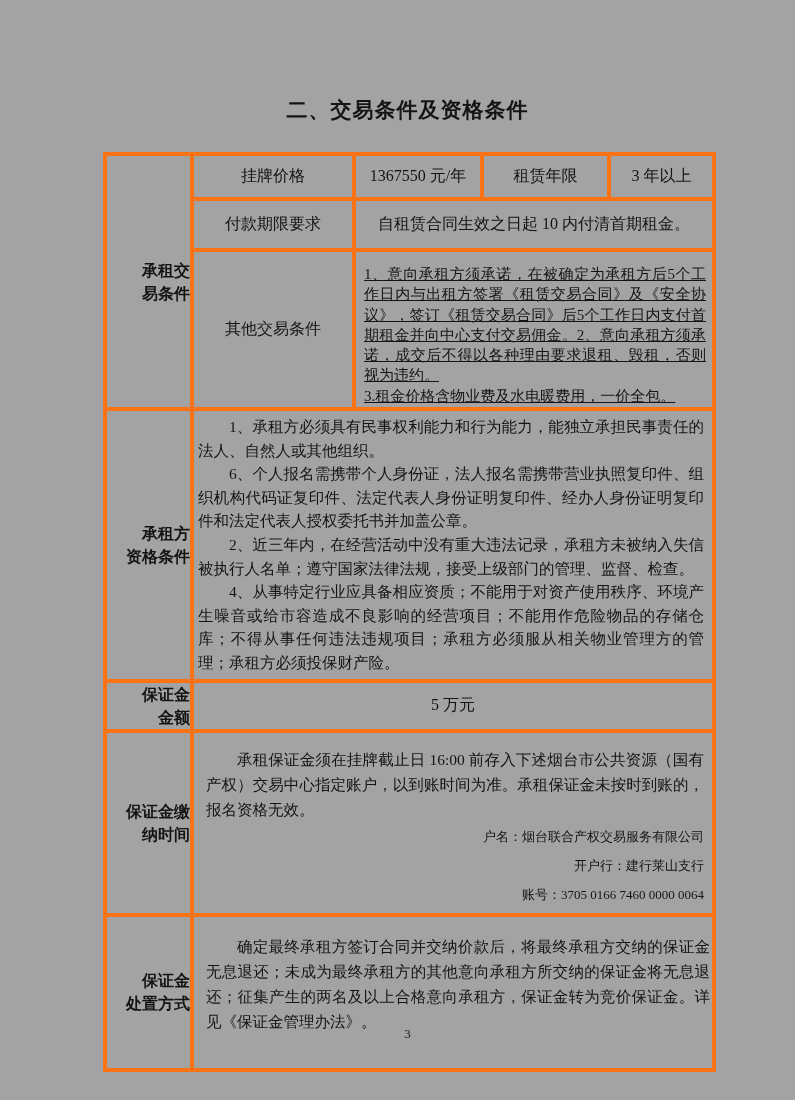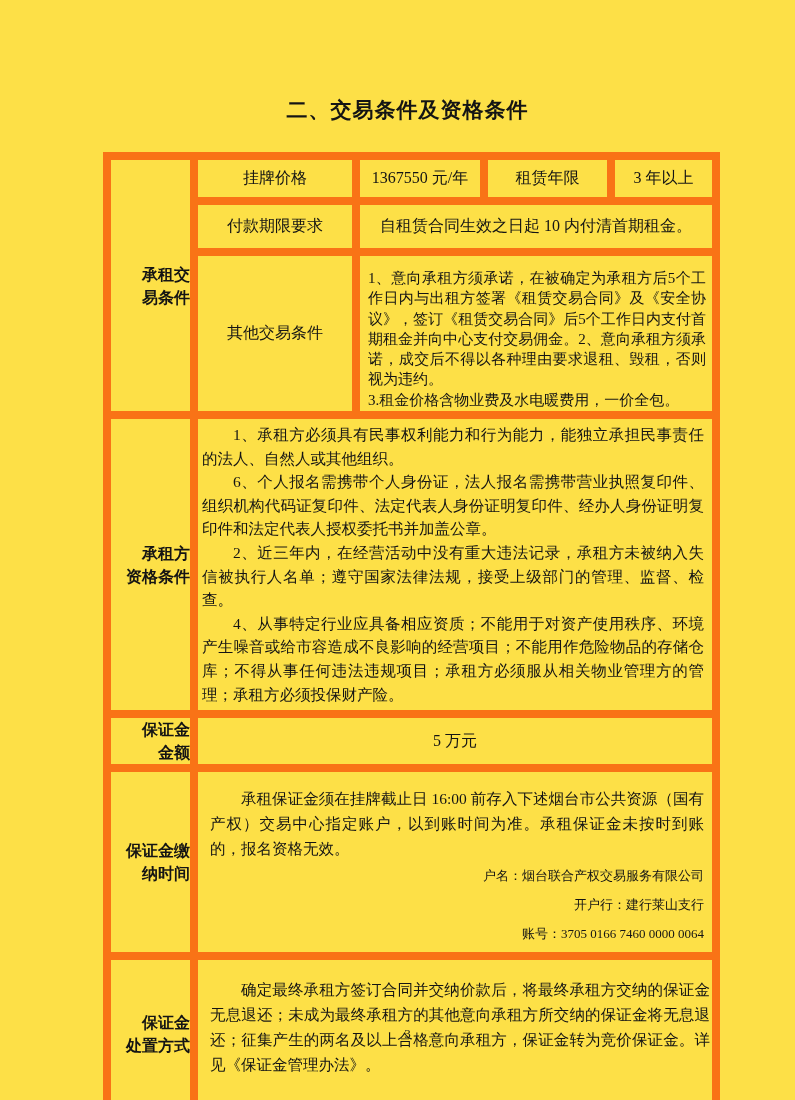--- a/index.html
+++ b/index.html
@@ -5,40 +5,40 @@
   * { box-sizing: border-box; margin: 0; padding: 0; }
   html, body { background: #ffffff; }
   body {
     width: 795px; height: 1100px;
     font-family: "Liberation Serif", "DejaVu Serif", serif;
     color: #141414;
   }
   .page {
     position: relative;
     width: 795px; height: 1100px;
-    background: #fde047;
+    background: #a3a3a3;
     overflow: hidden;
   }
   .doc-title {
     position: absolute;
     top: 96px; left: 103px; width: 609px;
     text-align: center;
     font-size: 21px;
     font-weight: bold;
     letter-spacing: 1px;
   }
   table.cond {
     position: absolute;
     top: 152px; left: 103px;
     width: 609px;
     border-collapse: collapse;
     table-layout: fixed;
   }
   table.cond th, table.cond td {
-    border: 8px solid #f97316;
+    border: 4px solid #f97316;
     overflow: hidden;
   }
   table.cond th {
     font-weight: bold;
     font-size: 16px;
     line-height: 23px;
     text-align: right;
     vertical-align: middle;
     white-space: pre-line;
   }
@@ -51,21 +51,21 @@
     vertical-align: top;
     text-align: justify;
   }
   tr.r1 { height: 45px; }
   tr.r2 { height: 51px; }
   tr.r3 { height: 143px; }
   tr.r4 { height: 267px; }
   tr.r5 { height: 45px; }
   tr.r6 { height: 170px; }
   tr.r7 { height: 155px; }
-  td.other-cond { padding: 12px 6px 1px 8px; }
+  td.other-cond { padding: 12px 6px 1px 8px; text-decoration: underline; }
   td.other-cond p { font-size: 15px; line-height: 20.3px; }
   td.qual { padding: 4px 8px 4px 4px; }
   td.qual p { font-size: 15.5px; line-height: 23.6px; text-indent: 2em; }
   td.pay { padding: 14px 8px 4px 12px; border-radius: 13px; }
   td.pay p.indent { font-size: 15.5px; line-height: 25px; text-indent: 2em; }
   td.pay p.bank { font-size: 13px; line-height: 29px; padding-left: 2em; text-align: right; }
   td.disp { padding: 17px 2px 4px 12px; }
   td.disp p.indent { font-size: 15.5px; line-height: 25px; text-indent: 2em; }
   .page-number {
     position: absolute;

